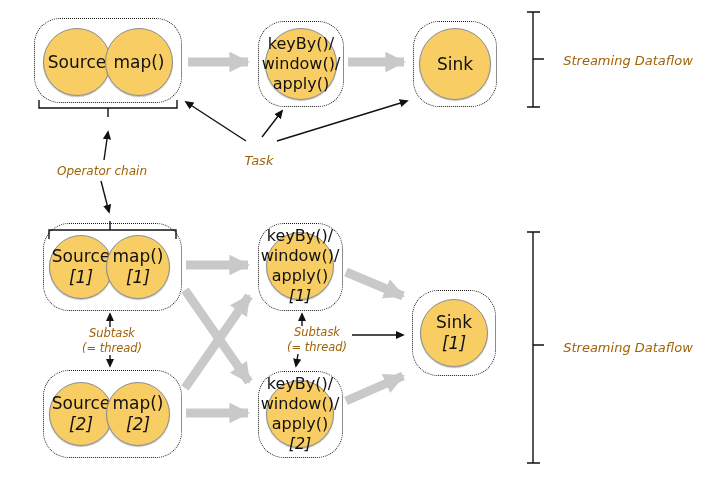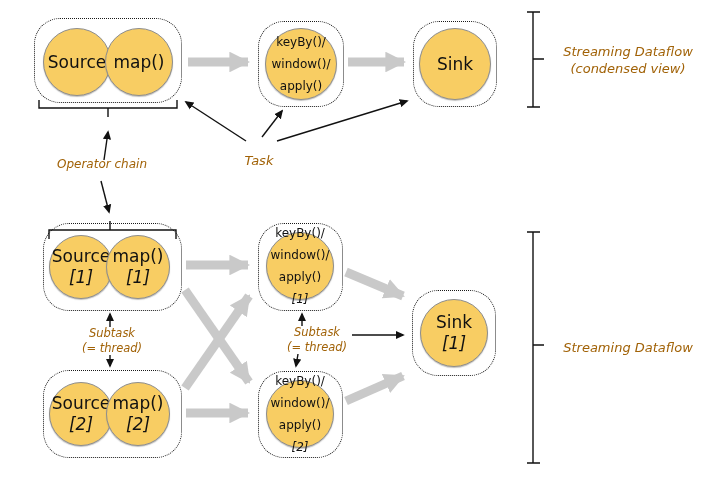--- a/index.html
+++ b/index.html
@@ -12,21 +12,21 @@
     position:absolute; box-sizing:border-box;
     border:1.5px dotted #1a1a1a; border-radius:26px; background:transparent;
   }
   .circle {
     position:absolute; box-sizing:border-box;
     background:#F8CD63; border:1px solid #8E8E8E; border-radius:50%;
     display:flex; flex-direction:column; align-items:center; justify-content:center;
     text-align:center; font-size:17px; line-height:1.22; color:#111;
     box-shadow:0 1px 1px rgba(130,130,130,.5);
   }
-  .circle.small-text { font-size:12px; line-height:1.25;gap:7px; }
+  .circle.small-text { font-size:16px; line-height:1.25; }
   .circle span { display:block; }
   .idx { font-style:italic; }
   .lbl {
     position:absolute; transform:translate(-50%,-50%);
     font-style:italic; text-align:center; white-space:nowrap; color:#a16207;
   }
   .lbl-12 { font-size:12px; }
   .lbl-115 { font-size:11.5px; line-height:1.32; }
   .lbl-13 { font-size:13px; }
   .lbl-caption { font-size:13px; line-height:1.3; }
@@ -100,36 +100,35 @@
     </div>
   </div>
 
   <div class="dotbox" style="left:412px;top:290px;width:84px;height:86px;">
     <div class="circle" style="left:7px;top:8px;width:68px;height:68px;">
       <span>Sink</span>
       <span class="idx">[1]</span>
     </div>
   </div>
 
-  <div class="lbl lbl-12" style="left:102px;top:164px;">Operator chain</div>
+  <div class="lbl lbl-12" style="left:102px;top:171px;">Operator chain</div>
   <div class="lbl lbl-13" style="left:259px;top:160px;">Task</div>
 
   <div class="lbl lbl-115" style="left:112px;top:341px;">
     <div>Subtask</div>
     <div>(= thread)</div>
   </div>
 
   <div class="lbl lbl-115" style="left:317px;top:340px;">
     <div>Subtask</div>
     <div>(= thread)</div>
   </div>
 
   <div class="lbl lbl-caption" style="left:628px;top:61px;">
     <div>Streaming Dataflow</div>
-    <div>(condensed view)</div>
   </div>
 
   <div class="lbl lbl-caption" style="left:628px;top:348px;">
     <div>Streaming Dataflow</div>
   </div>
 
   <svg class="overlay" width="728" height="485" viewBox="0 0 728 485">
     <defs>
       <marker id="mg" viewBox="0 0 10 10" markerWidth="2.3" markerHeight="2.3" refX="9" refY="5" orient="auto" markerUnits="strokeWidth">
         <path d="M0,0 L10,5 L0,10 Z" fill="#C9C9C9"></path>

